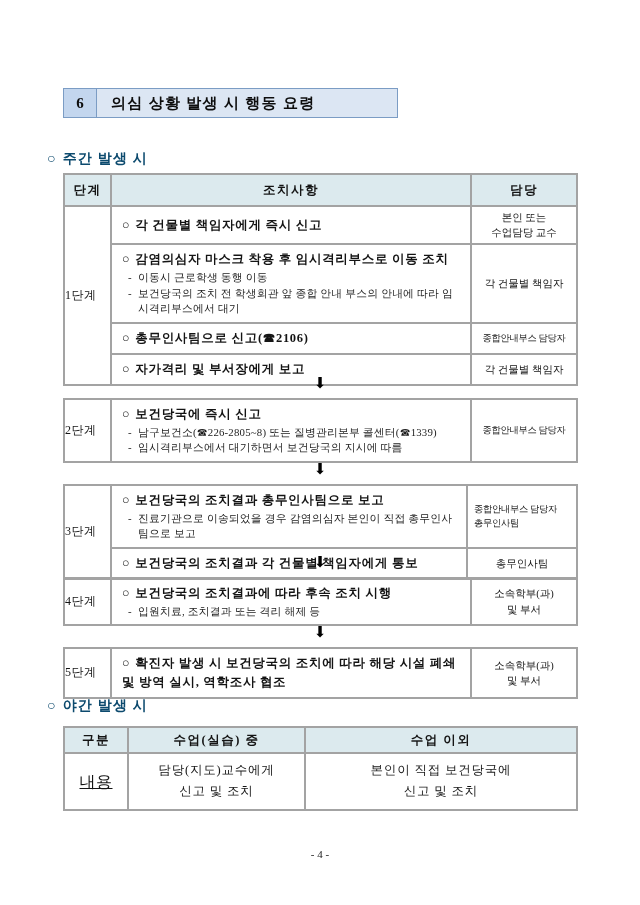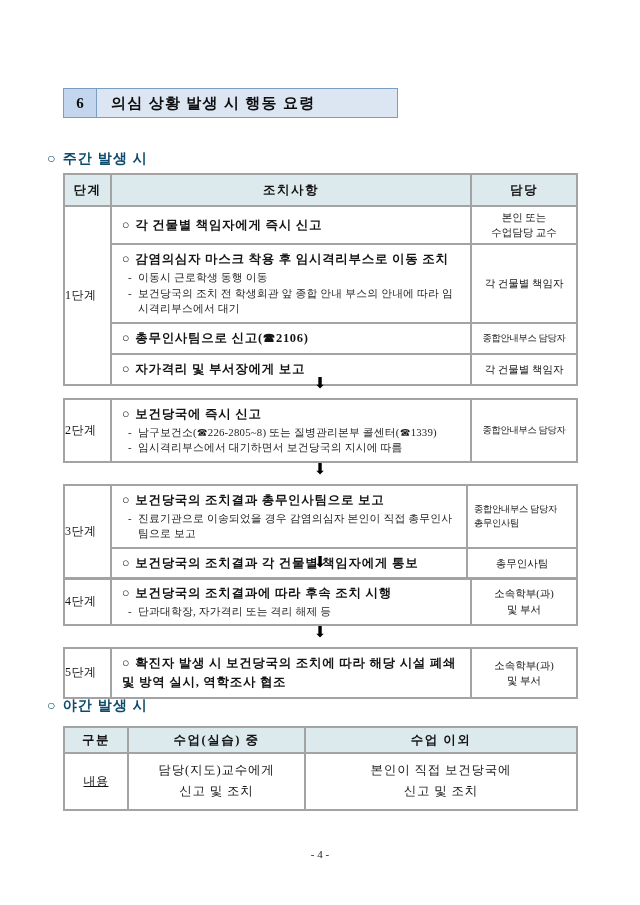--- a/index.html
+++ b/index.html
@@ -149,21 +149,21 @@
   table.night { font-size: 12px; }
   table.night th.n-gubun { width: 62px; }
   table.night th.n-class { width: 175px; }
   table.night td {
     text-align: center;
     line-height: 1.7;
     font-size: 12.5px;
     letter-spacing: 0.8px;
     padding: 6px 4px !important;
   }
-  table.night td.n-gubun { font-size: 12px; letter-spacing: 0.5px; text-decoration: underline; }
+  table.night td.n-gubun { font-size: 16px; letter-spacing: 0.5px; text-decoration: underline; }
 
   
   .footer {
     position: absolute;
     left: 0;
     top: 848px;
     width: 640px;
     text-align: center;
     font-size: 11px;
     color: #222;
@@ -290,21 +290,21 @@
 
   <table class="doc" id="tbl-stage4" style="top:577px;">
     <tbody>
       <tr>
         <td class="c-stage">4단계</td>
         <td class="c-action">
           <div class="act-main">
             <span class="bul">○</span><span>보건당국의 조치결과에 따라 후속 조치 시행</span>
           </div>
           <ul class="sublist">
-            <li>단과대학장, 자가격리 또는 격리 해제 등</li>
+            <li>입원치료, 조치결과 또는 격리 해제 등</li>
           </ul>
         </td>
         <td class="c-owner">
           <div>소속학부(과)</div>
           <div>및 부서</div>
         </td>
       </tr>
     </tbody>
   </table>
 

